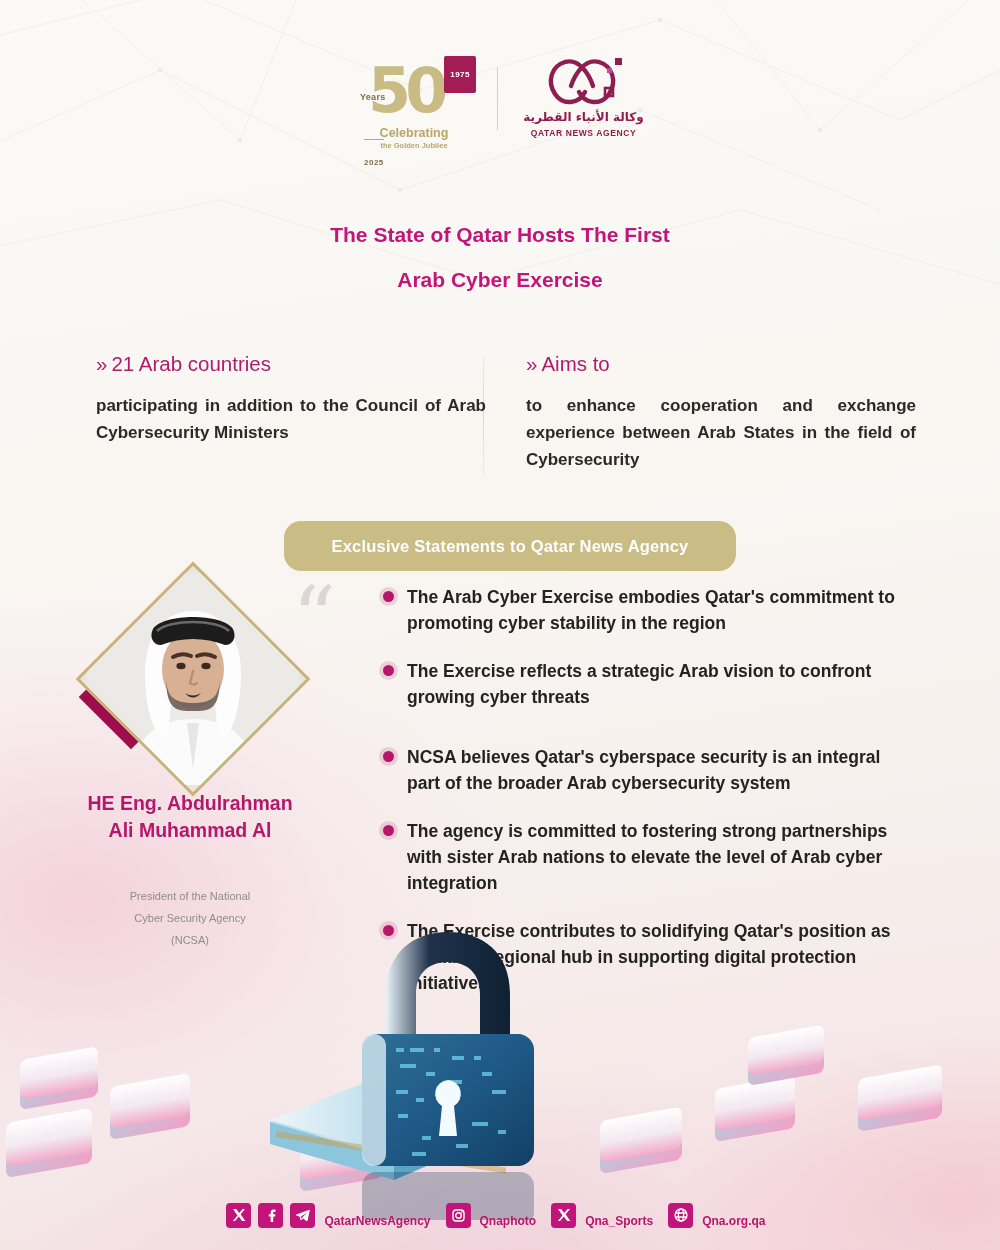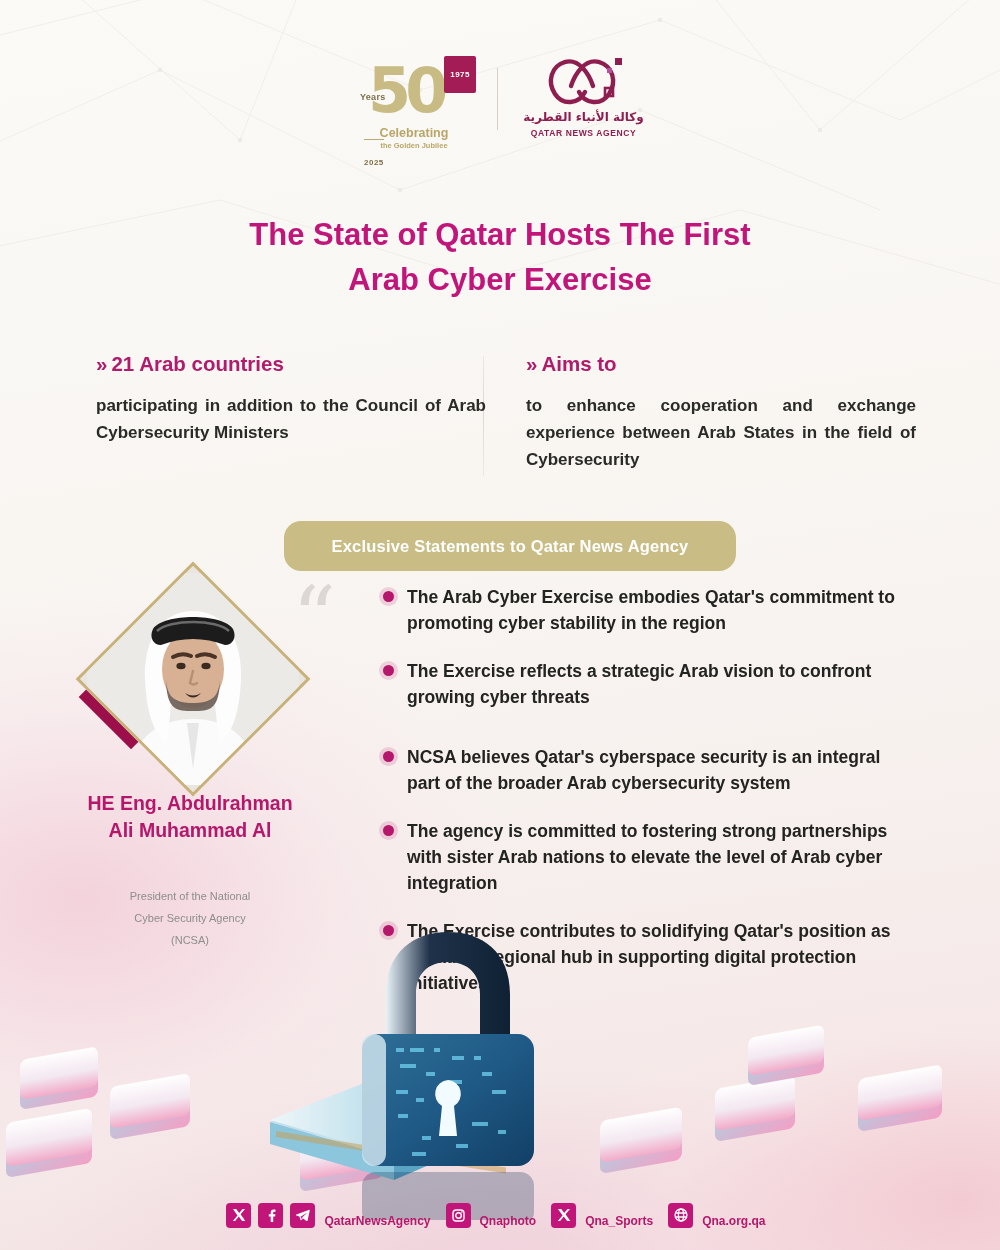--- a/index.html
+++ b/index.html
@@ -35,26 +35,26 @@
     border-top:1px solid #b9ab76;padding-top:18px;margin-top:31px;}
   .jub-celebrating{position:absolute;left:0;top:74px;width:120px;text-align:center;font-size:12.5px;font-weight:bold;color:#b8a769;}
   .jub-sub{position:absolute;left:0;top:89px;width:120px;text-align:center;font-size:7.5px;font-weight:bold;color:#b8a769;}
   .logo-sep{width:1px;height:62px;background:#d8cfc8;margin:0 18px 6px 18px;}
   .qna{position:relative;width:125px;height:100px;text-align:center;}
   .qna-ar{position:absolute;left:0;top:58px;width:125px;text-align:center;font-size:12px;color:#8e1e4f;font-weight:bold;
     font-family:"DejaVu Sans",sans-serif;direction:rtl;}
   .qna-en{position:absolute;left:0;top:76px;width:125px;text-align:center;font-size:8.5px;color:#8e1e4f;font-weight:bold;letter-spacing:.6px;}
   
   .kicker{position:absolute;top:165px;left:0;width:1000px;text-align:center;font-size:24px;font-weight:bold;color:#1d1d1b;}
-  .title{position:absolute;top:212px;left:0;width:1000px;text-align:center;font-size:31px;font-weight:bold;color:#c2157a;line-height:45px;}
+  .title{position:absolute;top:212px;left:0;width:1000px;text-align:center;font-size:21px;font-weight:bold;color:#c2157a;line-height:45px;}
   
   .cols{position:absolute;top:352px;left:96px;width:820px;display:flex;}
   .col{width:395px;}
   .col.right{margin-left:40px;}
-  .col-h{font-size:20.5px;font-weight:bold;color:#b01b6b;margin:0 0 16px 0;}
+  .col-h{font-size:20.5px;font-weight:normal;color:#b01b6b;margin:0 0 16px 0;}
   .col-h .chev{color:#b01b6b;margin-right:4px;}
   .col-b{font-size:17px;font-weight:bold;color:#2a2a28;line-height:27px;text-align:justify;}
   .vdiv{position:absolute;top:356px;left:483px;width:1px;height:120px;background:linear-gradient(#efe9e4,#ded5cf 45%,#efe9e4);}
   
   .pill{
     position:absolute;top:521px;left:284px;width:452px;height:50px;border-radius:17px;
     background:#c9bd85;display:flex;align-items:center;justify-content:center;
     color:#fff;font-size:16.5px;font-weight:bold;letter-spacing:.2px;
   }
   

